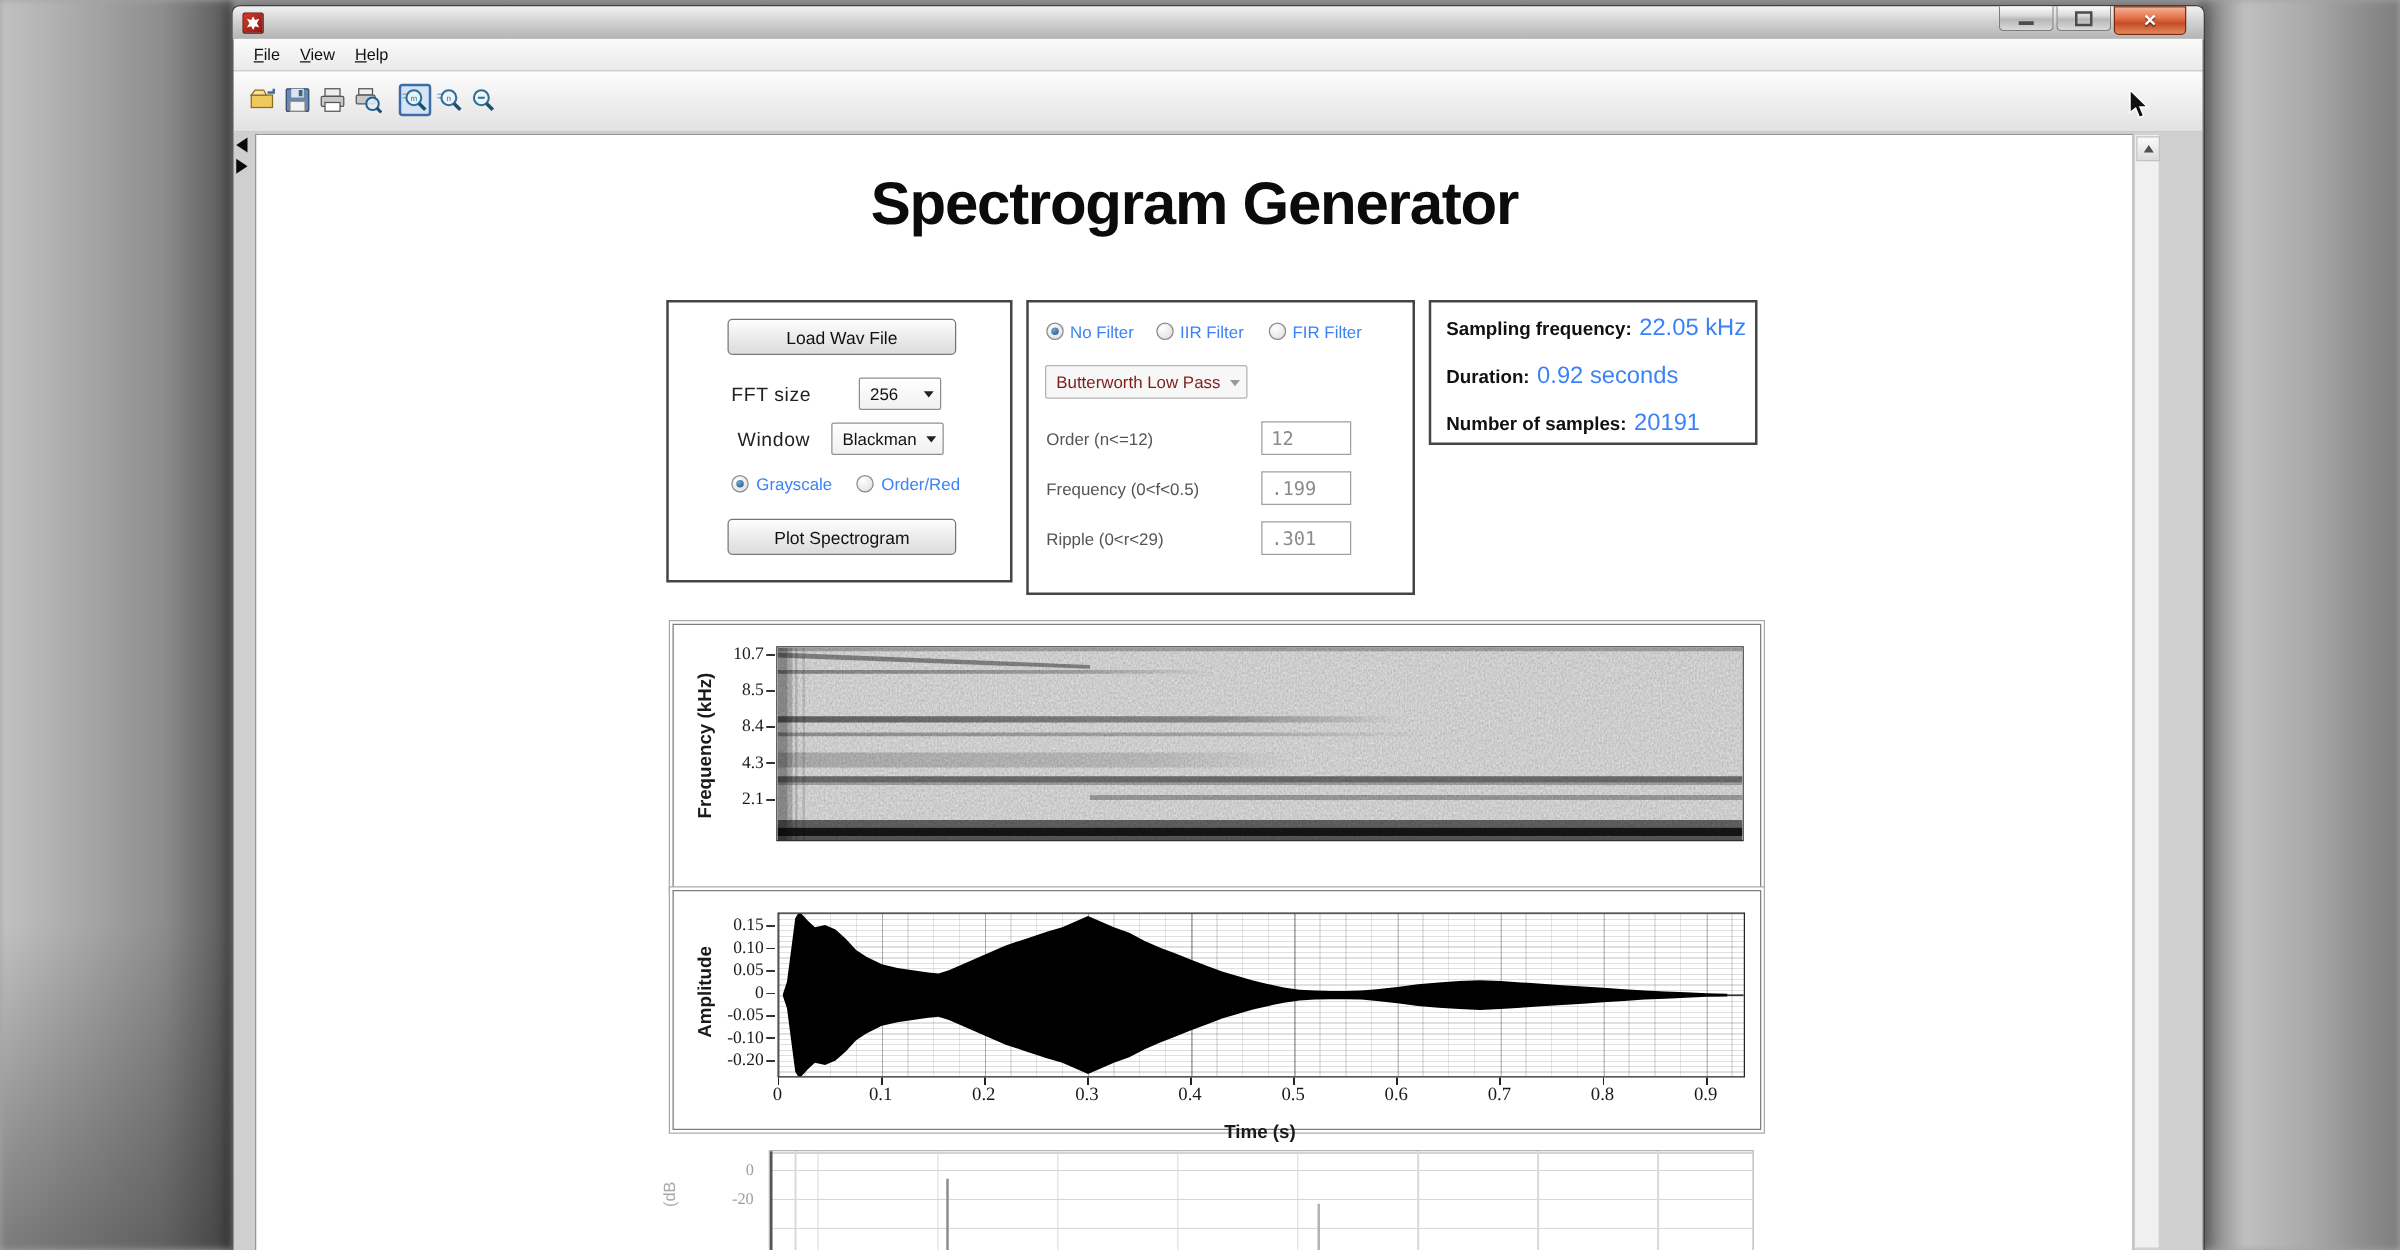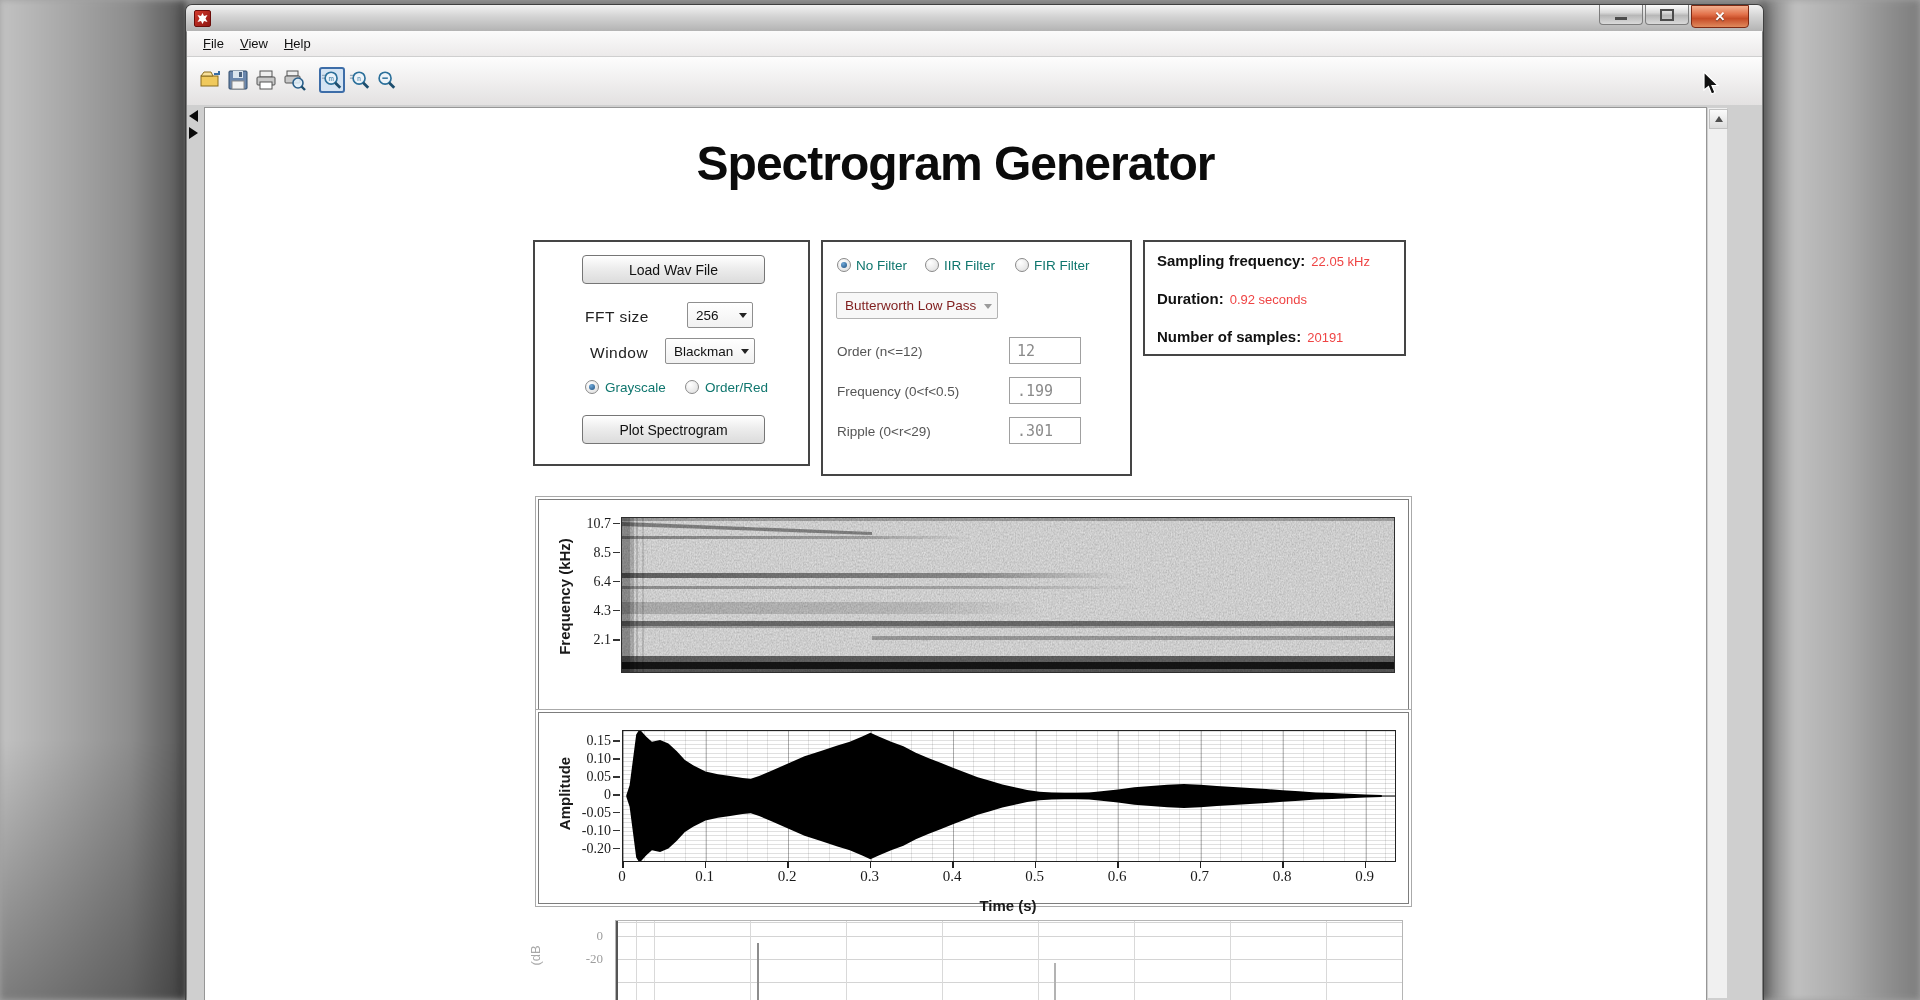--- a/index.html
+++ b/index.html
@@ -76,27 +76,27 @@
     background:linear-gradient(180deg,#ffffff,#f1f1f1);display:flex;align-items:center;
     font-size:13.5px;color:#111;padding:0 18px 0 8px;box-sizing:border-box;}
   .sel .arrow{position:absolute;right:5px;top:50%;margin-top:-2px;width:0;height:0;
     border-left:4px solid transparent;border-right:4px solid transparent;border-top:5px solid #222;}
   .sel.disabled{color:#7f1d1d;background:#f7f7f7;border-color:#b3b3b3;}
   .sel.disabled .arrow{border-top-color:#9a9a9a;}
   .radio{position:absolute;width:14px;height:14px;border-radius:50%;border:1px solid #8a8a8a;
     background:radial-gradient(circle at 35% 30%,#ffffff,#dcdcdc);box-sizing:border-box;}
   .radio.on::after{content:'';position:absolute;left:3px;top:3px;width:6px;height:6px;border-radius:50%;
     background:radial-gradient(circle at 35% 30%,#6fa8d8,#1c4e7e);}
-  .rlbl{position:absolute;font-size:13.5px;color:#0f766e;}
+  .rlbl{position:absolute;font-size:13.5px;color:#3b82f6;}
   .field{position:absolute;border:1px solid #a0a0a0;background:#fff;display:flex;align-items:center;
     font-family:"DejaVu Sans Mono",monospace;font-size:15px;color:#8b8b8b;padding-left:7px;box-sizing:border-box;}
   .flbl{position:absolute;font-size:13.5px;color:#555;}
   .info-row{position:absolute;left:12px;white-space:nowrap;}
   .info-label{font-size:15px;font-weight:bold;color:#111;}
-  .info-value{font-size:13px;color:#ef4444;margin-left:6px;}
+  .info-value{font-size:19px;color:#3b82f6;margin-left:6px;}
   
   .cell{position:absolute;border:1px solid #7d7d7d;background:#fff;box-sizing:border-box;
     box-shadow:0 0 0 2px #ffffff,0 0 0 3px #aaaaaa;}
   .cell1{left:333px;top:391px;width:871px;height:213px;}
   .cell2{left:333px;top:604px;width:871px;height:192px;}
   .ylab{position:absolute;font-size:15px;font-weight:bold;color:#1a1a1a;
     transform:rotate(-90deg);text-align:center;}
   .tick{position:absolute;font-family:"Liberation Serif",serif;font-size:14px;color:#1a1a1a;
     width:44px;text-align:right;height:16px;line-height:16px;}
   .ydash{position:absolute;width:7px;background:repeating-linear-gradient(to bottom,#333 0 1.5px,transparent 1.5px 29px);}
@@ -278,21 +278,21 @@
           </div>
           <div class="info-row" style="top:86px">
             <span class="info-label">Number of samples:</span><span class="info-value">20191</span>
           </div>
         </div>
 
         <div class="cell cell1">
           <div class="ylab" style="left:-55px;top:88px;width:160px">Frequency (kHz)</div>
           <div class="tick" style="left:28px;top:16px">10.7</div>
           <div class="tick" style="left:28px;top:45px">8.5</div>
-          <div class="tick" style="left:28px;top:74px">6.4</div>
+          <div class="tick" style="left:28px;top:74px">8.4</div>
           <div class="tick" style="left:28px;top:103px">4.3</div>
           <div class="tick" style="left:28px;top:132px">2.1</div>
           <div class="ydash" style="left:74px;top:23px;height:120px"></div>
           <svg class="spectro" viewBox="0 0 772 154" preserveAspectRatio="none">
             <defs>
               <filter id="noiseF" x="0" y="0" width="100%" height="100%">
                 <feTurbulence type="fractalNoise" baseFrequency="0.75 0.5" numOctaves="2" seed="11" stitchTiles="stitch"></feTurbulence>
                 <feColorMatrix type="saturate" values="0"></feColorMatrix>
                 <feComponentTransfer>
                   <feFuncR type="linear" slope="0.5" intercept="0.36"></feFuncR>

